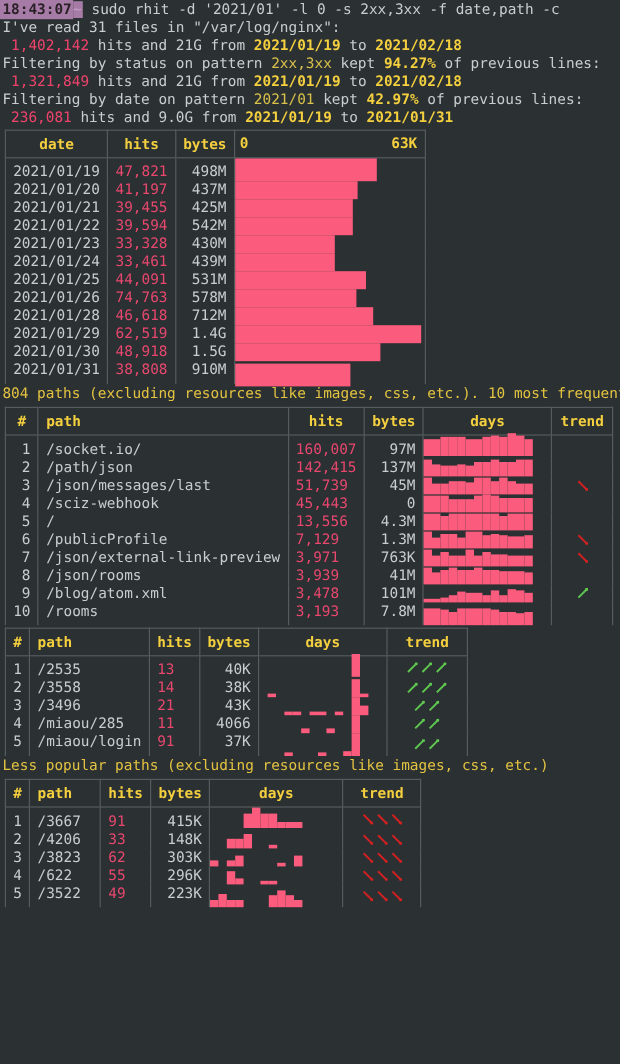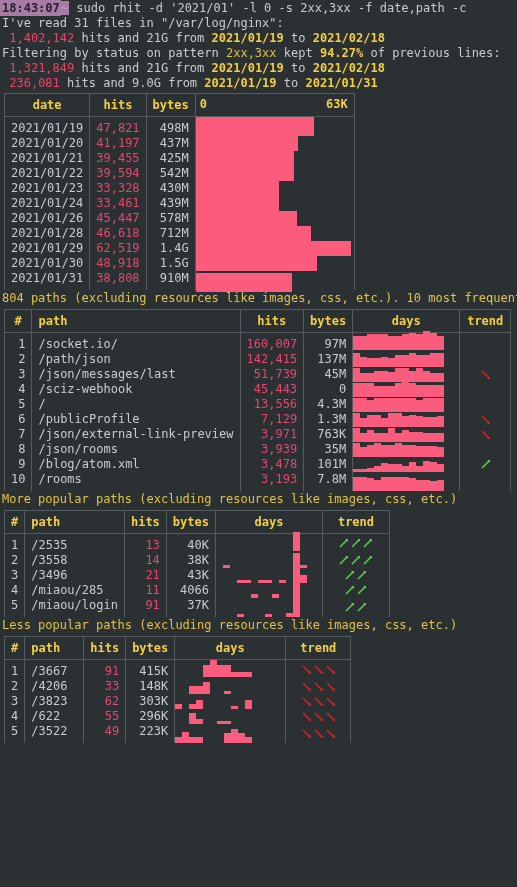--- a/index.html
+++ b/index.html
@@ -66,21 +66,21 @@
     border-right: 1px solid #555b5e;
     border-top: none;
     border-bottom: none;
     padding: 0 6px;
     white-space: nowrap;
     height: 15px;
   }
   table.rh tbody tr:first-child td { padding-top: 4px; }
   table.rh tbody tr:last-child td { padding-bottom: 4px; }
   .cell-date { color: #c8cdd0; text-align: right; }
-  .cell-hits { color: #e8476e; text-align: right; }
+  .cell-hits { color: #e8476e; text-align: left; }
   .cell-bytes { color: #c8cdd0; text-align: right; }
   .cell-idx { color: #c8cdd0; text-align: right; }
   .cell-path { color: #c8cdd0; text-align: left; }
 
   
   .bar-cell { padding: 0 !important; }
   .bar-wrap { position: relative; height: 15px; }
   .bar { background: #fb5c7d; height: 15px; }
   table.rh tbody tr:first-child .bar { height: 19px; margin-top: -4px; }
   table.rh tbody tr:last-child .bar { height: 19px; }
@@ -110,20 +110,21 @@
 
 <div class="term">
 
   <div class="prompt-line"><span class="prompt-seg">18:43:07</span><span class="prompt-tilde">~</span><span class="cmd"> sudo rhit -d '2021/01' -l 0 -s 2xx,3xx -f date,path -c</span></div>
 
   <div id="summary-lines">
       <div class="line"><span class="gray">I've read 31 files in "/var/log/nginx":</span></div>
       <div class="line"><span class="gray"> </span><span class="num">1,402,142</span><span class="gray"> hits and 21G from </span><span class="yel">2021/01/19</span><span class="gray"> to </span><span class="yel">2021/02/18</span></div>
       <div class="line"><span class="gray">Filtering by status on pattern </span><span class="yelp">2xx,3xx</span><span class="gray"> kept </span><span class="yel">94.27%</span><span class="gray"> of previous lines:</span></div>
       <div class="line"><span class="gray"> </span><span class="num">1,321,849</span><span class="gray"> hits and 21G from </span><span class="yel">2021/01/19</span><span class="gray"> to </span><span class="yel">2021/02/18</span></div>
+      <div class="line"><span class="gray">Filtering by date on pattern </span><span class="yelp">2021/01</span><span class="gray"> kept </span><span class="yel">42.97%</span><span class="gray"> of previous lines:</span></div>
       <div class="line"><span class="gray"> </span><span class="num">236,081</span><span class="gray"> hits and 9.0G from </span><span class="yel">2021/01/19</span><span class="gray"> to </span><span class="yel">2021/01/31</span></div>
     </div>
 
   <table class="rh" id="t-dates">
     <thead>
       <tr>
         <th>date</th>
         <th>hits</th>
         <th>bytes</th>
         <th class="bar-cell" style="width:158px">
@@ -189,22 +190,32 @@
           <td class="cell-date">2021/01/24</td>
           <td class="cell-hits">33,461</td>
           <td class="cell-bytes">439M</td>
           <td class="bar-cell">
             <div class="bar-wrap">
               <div class="bar" style="width: 83px;"></div>
             </div>
           </td>
         </tr>
         <tr>
+          <td class="cell-date">2021/01/25</td>
+          <td class="cell-hits">44,091</td>
+          <td class="cell-bytes">531M</td>
+          <td class="bar-cell">
+            <div class="bar-wrap">
+              <div class="bar" style="width: 109px;"></div>
+            </div>
+          </td>
+        </tr>
+        <tr>
           <td class="cell-date">2021/01/26</td>
-          <td class="cell-hits">45,447</td>
+          <td class="cell-hits">74,763</td>
           <td class="cell-bytes">578M</td>
           <td class="bar-cell">
             <div class="bar-wrap">
               <div class="bar" style="width: 101px;"></div>
             </div>
           </td>
         </tr>
         <tr>
           <td class="cell-date">2021/01/28</td>
           <td class="cell-hits">46,618</td>
@@ -461,21 +472,21 @@
                   <circle cx="8" cy="8" r="1.4" fill="#d32121"></circle>
                 </svg>
               </span>
             </div>
           </td>
         </tr>
         <tr>
           <td class="cell-idx">8</td>
           <td class="cell-path">/json/rooms</td>
           <td class="cell-hits">3,939</td>
-          <td class="cell-bytes">35M</td>
+          <td class="cell-bytes">41M</td>
           <td class="days-cell">
             <div class="spark">
               <i style="width: 7px; height: 14px;"></i>
               <i style="width: 7px; height: 10px;"></i>
               <i style="width: 7px; height: 12px;"></i>
               <i style="width: 7px; height: 14px;"></i>
               <i style="width: 7px; height: 12px;"></i>
               <i style="width: 7px; height: 12px;"></i>
               <i style="width: 7px; height: 14px;"></i>
               <i style="width: 7px; height: 12px;"></i>
@@ -545,21 +556,20 @@
               <i style="width: 7px; height: 11px;"></i>
             </div>
           </td>
           <td class="trend-cell">
             <div class="trend-in"></div>
           </td>
         </tr>
       </tbody>
   </table>
 
-  <div class="tblcaption">More popular paths (excluding resources like images, css, etc.)</div>
   <table class="rh" id="t-more">
     <thead>
       <tr>
         <th style="padding:0 4px">#</th>
         <th style="text-align:left;width:64px">path</th>
         <th>hits</th>
         <th>bytes</th>
         <th style="width:94px">days</th>
         <th style="width:54px">trend</th>
       </tr>

